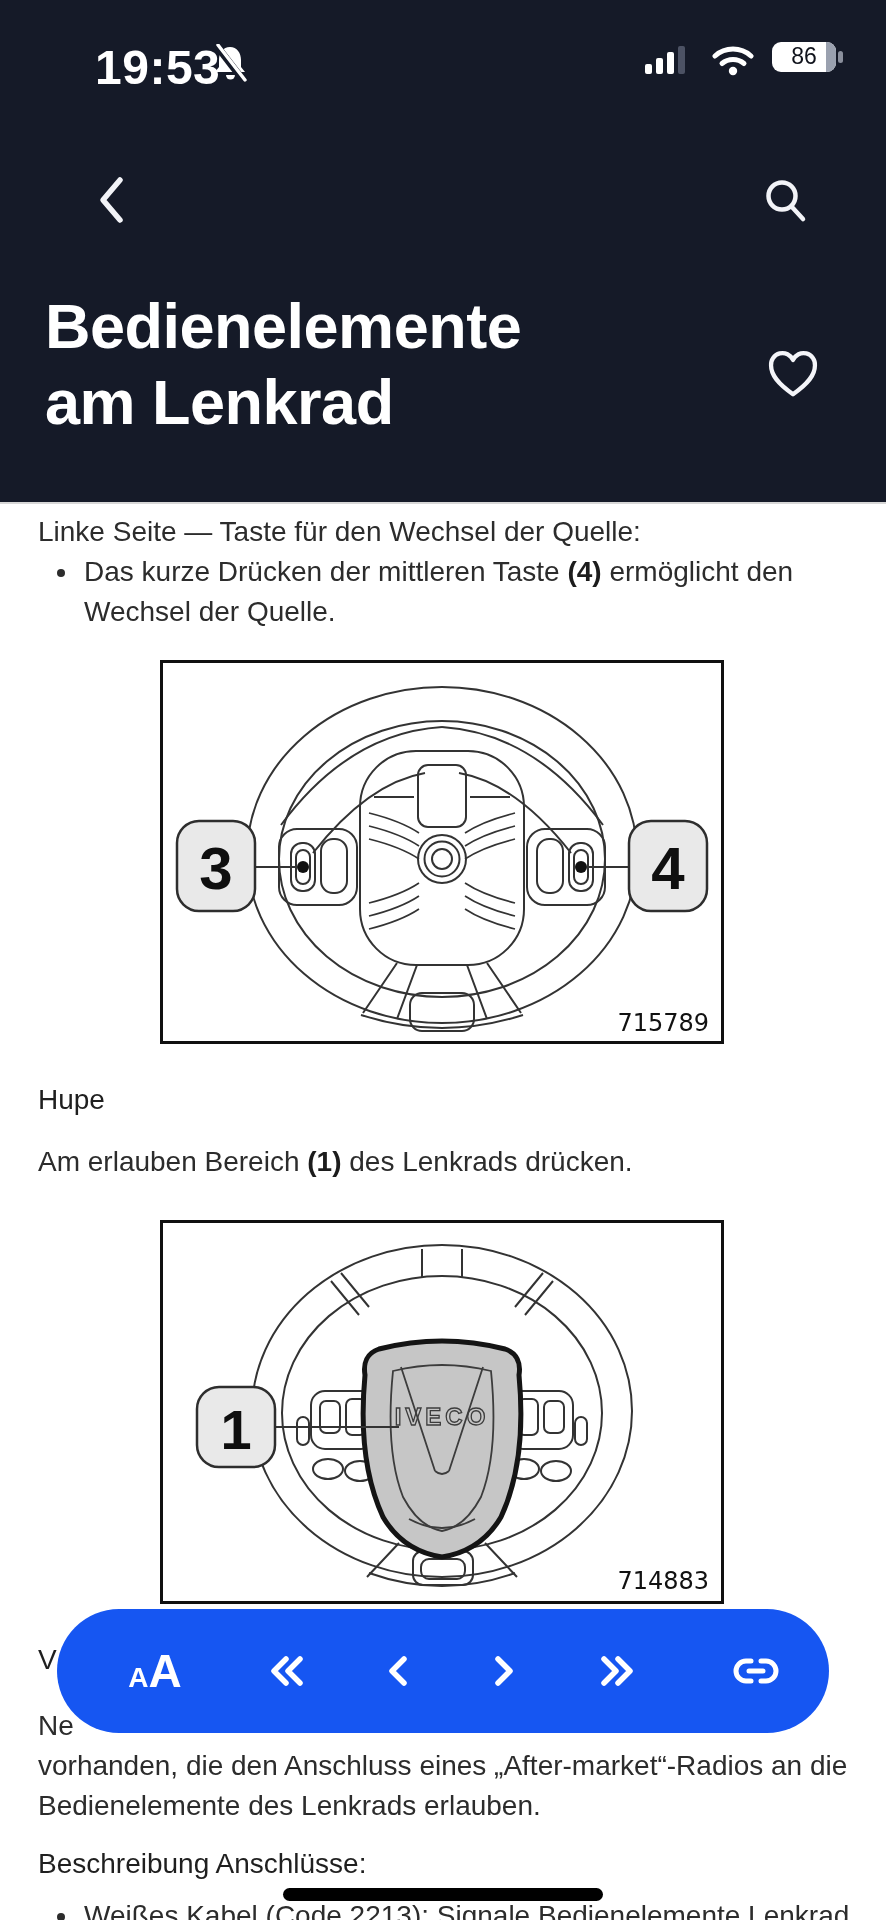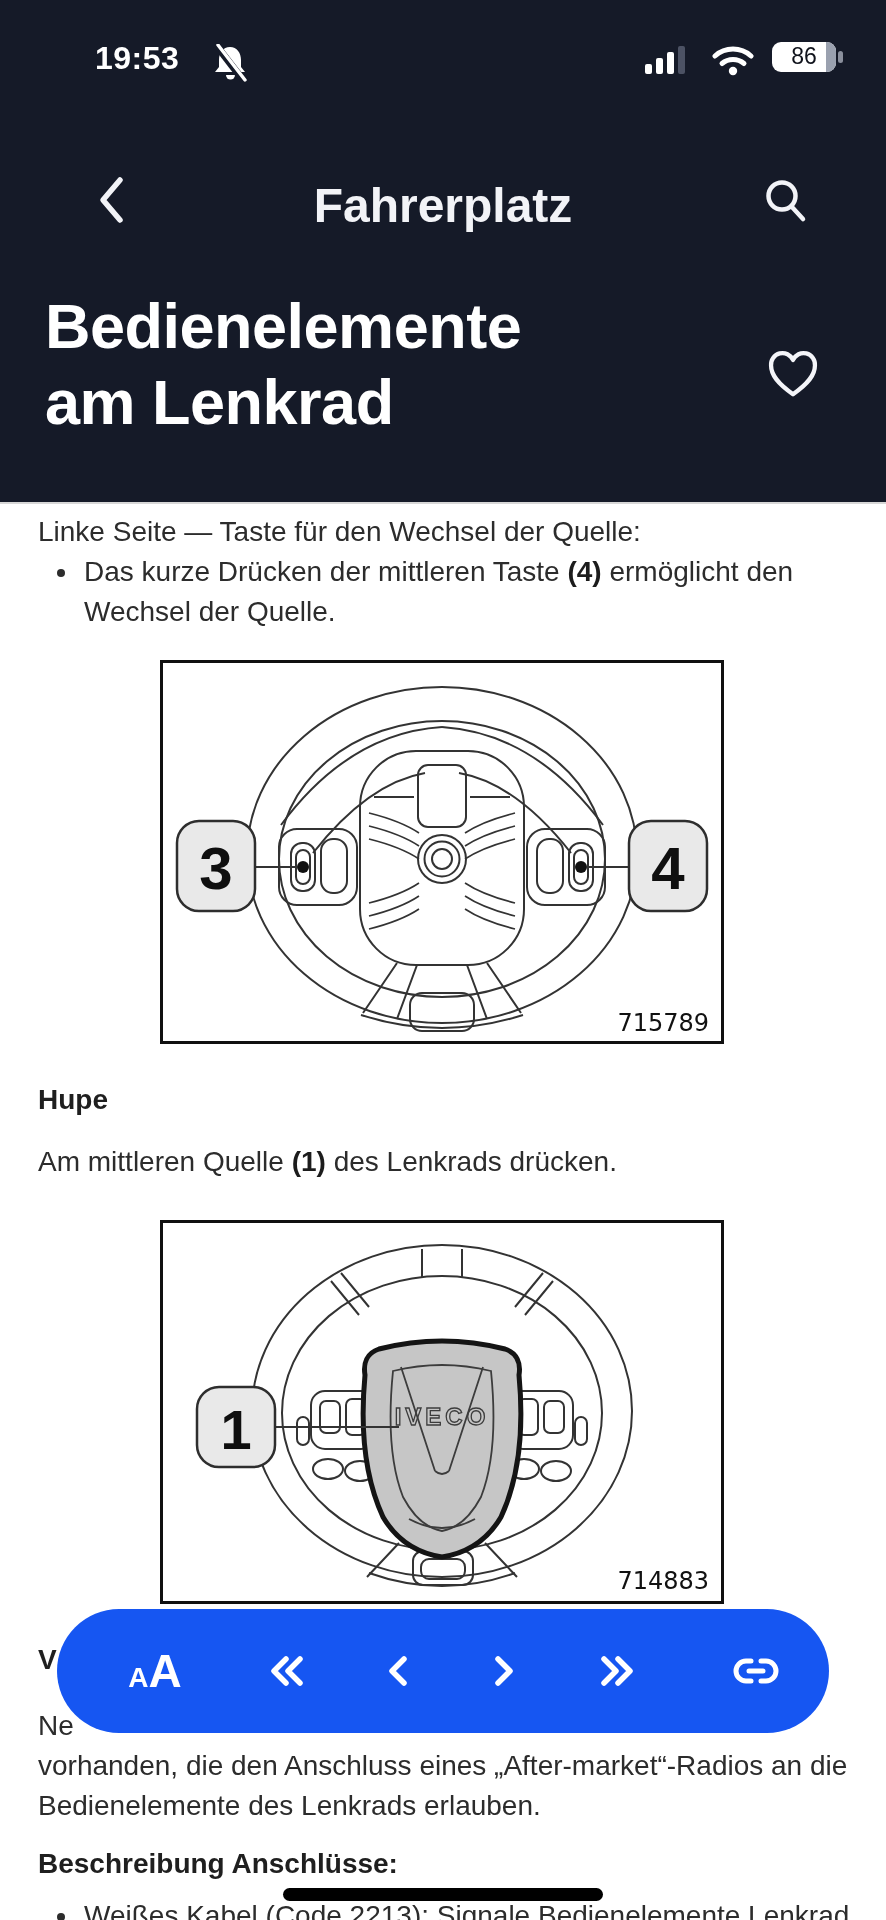--- a/index.html
+++ b/index.html
@@ -2,40 +2,40 @@
 <html><head>
 <meta charset="utf-8">
 <style>
   html,body{margin:0;padding:0;background:#444;}
   .phone{position:relative;width:886px;height:1920px;margin:0 auto;background:#fff;
          overflow:hidden;font-family:"Liberation Sans",sans-serif;}
   
   .hero{position:absolute;top:0;left:0;width:886px;height:502px;background:#151a28;}
   .hero-divider{position:absolute;top:502px;left:0;width:886px;height:2px;background:#d7d7d7;}
   .status-bar{position:absolute;top:0;left:0;width:886px;height:100px;color:#fff;}
-  .time{position:absolute;left:95px;top:40px;font-size:32px;font-weight:600;letter-spacing:.5px;}
+  .time{position:absolute;left:95px;top:40px;font-size:48px;font-weight:600;letter-spacing:.5px;}
   .bell{position:absolute;left:212px;top:44px;}
   .sig{position:absolute;left:645px;top:46px;}
   .wifi{position:absolute;left:712px;top:46px;}
   .batt{position:absolute;left:772px;top:42px;width:72px;height:30px;}
   .batt-num{position:absolute;left:0;top:1px;width:64px;text-align:center;
             font-size:23px;font-weight:400;color:#10131c;}
   
   .nav-back{position:absolute;left:96px;top:176px;width:30px;height:48px;cursor:pointer;}
   .nav-title{position:absolute;left:0;top:178px;width:886px;text-align:center;
              font-size:48px;font-weight:600;color:#f2f3f7;}
   .nav-search{position:absolute;left:762px;top:176px;width:48px;height:48px;cursor:pointer;}
   
   .hero-title{position:absolute;left:45px;top:288px;color:#fff;font-size:63px;font-weight:700;
               line-height:76px;letter-spacing:-.5px;}
   .fav{position:absolute;left:766px;top:348px;width:54px;height:52px;cursor:pointer;}
   
   .txt{position:absolute;color:#2c2c2c;font-size:28px;line-height:40px;}
   .txt b{font-weight:700;color:#1c1c1c;}
-  .h-bold{font-weight:700;color:#1f1f1f;}
+  .h-bold{font-weight:400;color:#1f1f1f;}
   ul.blt{margin:0;padding:0 0 0 40px;}
   ul.blt li{margin:0;padding-left:4px;}
   
   .figure{position:absolute;left:160px;width:564px;background:#fff;border:3px solid #101010;
           box-sizing:border-box;}
   .fig1{top:660px;height:384px;}
   .fig2{top:1220px;height:384px;}
   .callout-num{font-family:"Liberation Sans",sans-serif;font-weight:700;fill:#0f0f0f;}
   .fig-num{font-family:"DejaVu Sans",sans-serif;font-size:24px;fill:#111;}
   
@@ -94,21 +94,20 @@
       </svg>
       <span class="batt-num">86</span>
     </span>
   </div>
 
   <div class="nav-back">
     <svg width="30" height="48" viewBox="0 0 30 48">
       <path d="M24 4 L7 24 L24 44" fill="none" stroke="#f2f3f7" stroke-width="5.5" stroke-linecap="round" stroke-linejoin="round"></path>
     </svg>
   </div>
-  <div class="nav-title">Fahrerplatz</div>
   <div class="nav-search">
     <svg width="48" height="48" viewBox="0 0 48 48">
       <circle cx="20" cy="20" r="13.5" fill="none" stroke="#f2f3f7" stroke-width="4.5"></circle>
       <line x1="30" y1="31" x2="41" y2="43" stroke="#f2f3f7" stroke-width="4.5" stroke-linecap="round"></line>
     </svg>
   </div>
 
   <div class="hero-title">
     <div>Bedienelemente</div>
     <div>am Lenkrad</div>
@@ -174,21 +173,21 @@
       <rect x="14" y="158" width="78" height="90" rx="22" fill="#e9e9e9" stroke="#2e2e2e" stroke-width="2.5"></rect>
       <rect x="466" y="158" width="78" height="90" rx="22" fill="#e9e9e9" stroke="#2e2e2e" stroke-width="2.5"></rect>
       <text class="callout-num" x="53" y="226" font-size="60" text-anchor="middle">3</text>
       <text class="callout-num" x="505" y="226" font-size="60" text-anchor="middle">4</text>
       <text class="fig-num" x="546" y="368" text-anchor="end">715789</text>
     </svg>
   </div>
 
   <div class="txt h-bold" style="left:38px;top:1080px;">Hupe</div>
 
-  <div class="txt" style="left:38px;top:1142px;"><span>Am mittleren Quelle </span><b>(1)</b><span> des Lenkrads drücken.</span></div>
+  <div class="txt" style="left:38px;top:1142px;"><span>Am erlauben Bereich </span><b>(1)</b><span> des Lenkrads drücken.</span></div>
 
   <div class="figure fig2">
     <svg width="558" height="378" viewBox="0 0 558 378">
       <g fill="none" stroke="#333" stroke-width="2">
         <ellipse cx="279" cy="188" rx="190" ry="166"></ellipse>
         <ellipse cx="279" cy="190" rx="160" ry="137"></ellipse>
         <path d="M259 26 v28 M299 26 v28"></path>
         <path d="M168 58 L196 92 M178 50 L206 84 M390 58 L362 92 M380 50 L352 84"></path>
         <rect x="148" y="168" width="64" height="58" rx="14"></rect>
         <rect x="157" y="178" width="20" height="32" rx="6"></rect>

